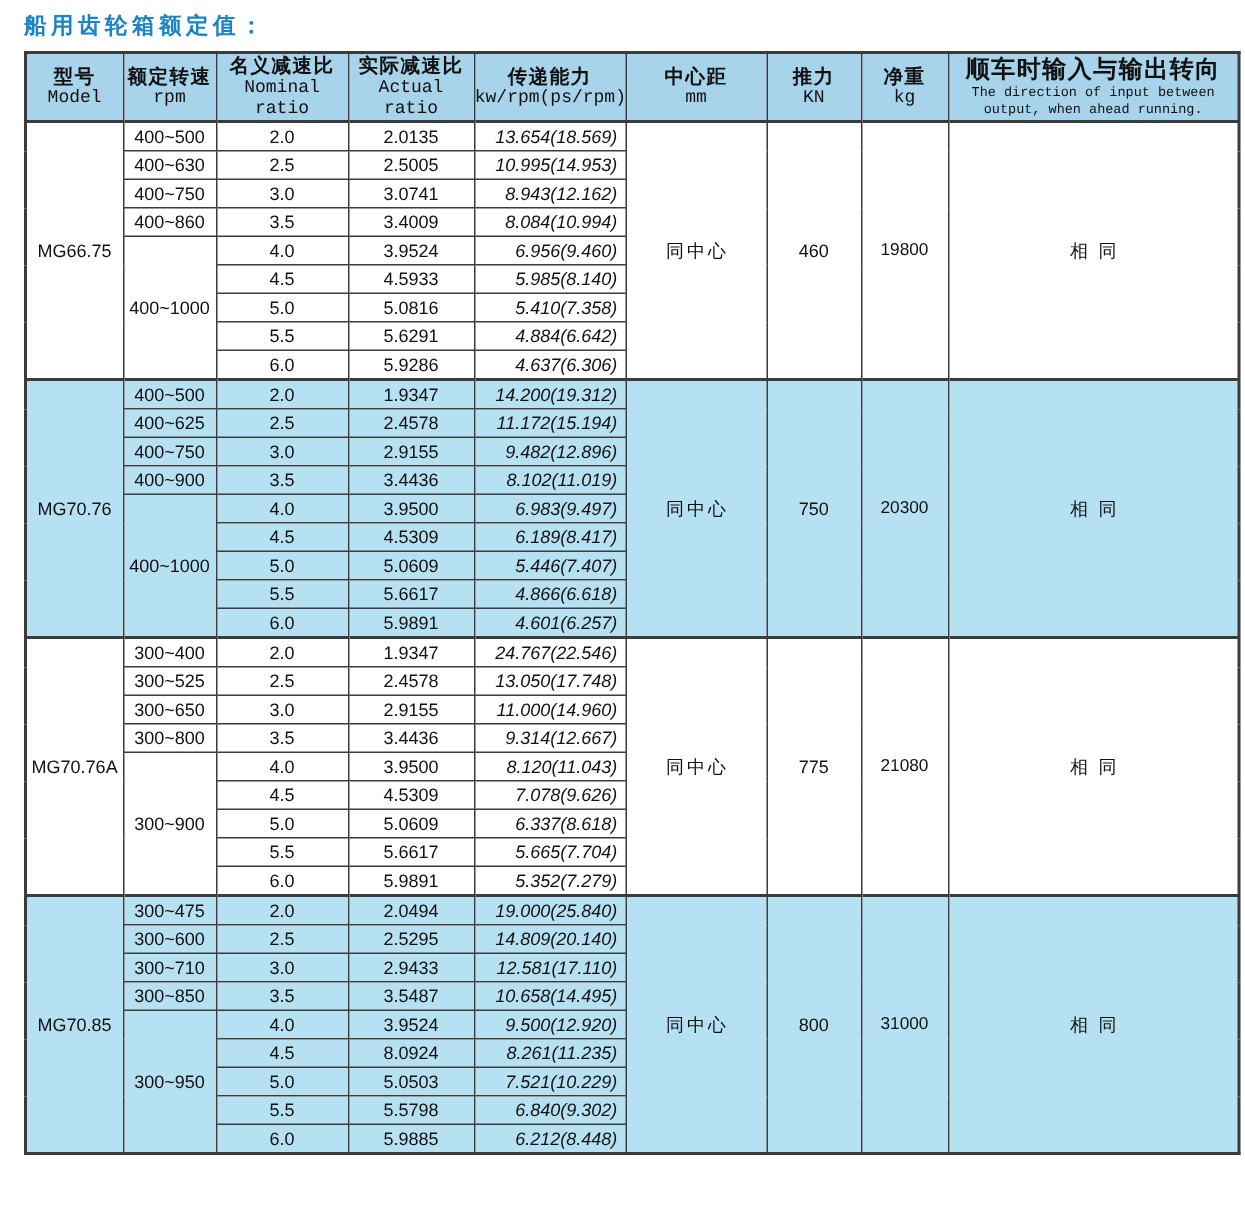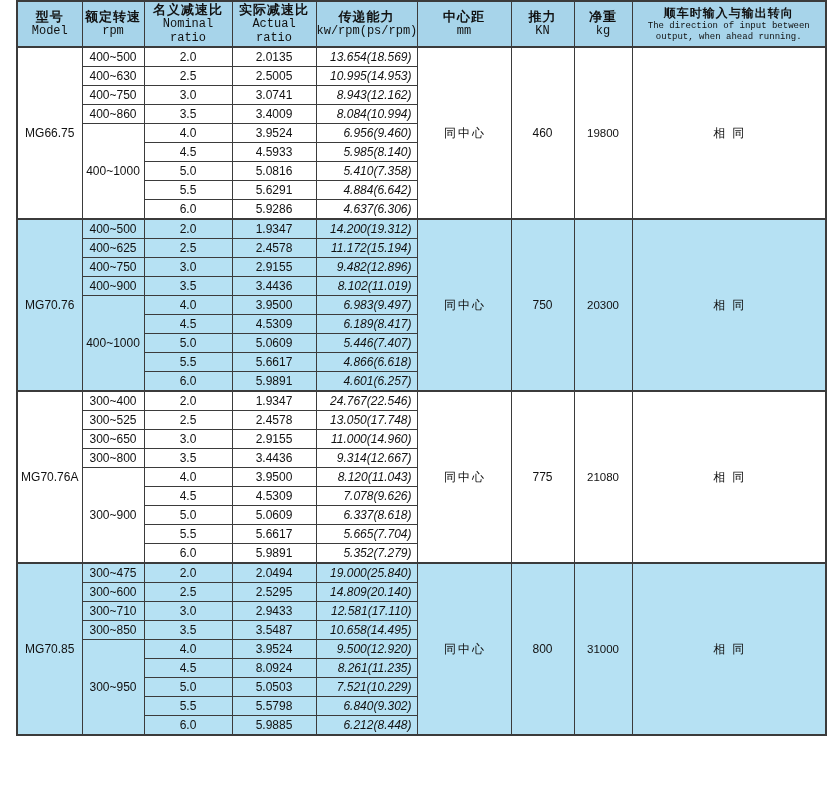--- a/index.html
+++ b/index.html
@@ -49,21 +49,21 @@
     line-height: 1.25;
   }
   thead .en {
     font-weight: normal;
     font-size: 12px;
     letter-spacing: 0;
     line-height: 1.15;
     font-family: Liberation Mono, monospace;
   }
   thead th.dir-head .zh {
-    font-size: 12px;
+    font-size: 16px;
     letter-spacing: 1px;
   }
   thead th.dir-head .en {
     font-size: 9px;
     line-height: 1.2;
     padding: 0 4px;
   }
   tbody td {
     height: 18px;
     font-size: 12px;
@@ -95,20 +95,21 @@
   }
   td.weight {
     font-size: 11.5px;
   }
 </style>
 </head>
 <body>
 
 <div class="page">
 
+  <div class="title">船用齿轮箱额定值：</div>
 
   <table class="spec">
     <colgroup>
       <col style="width:65px">
         <col style="width:62px">
         <col style="width:88px">
       <col style="width:84px">
         <col style="width:101px">
         <col style="width:94px">
       <col style="width:63px">

